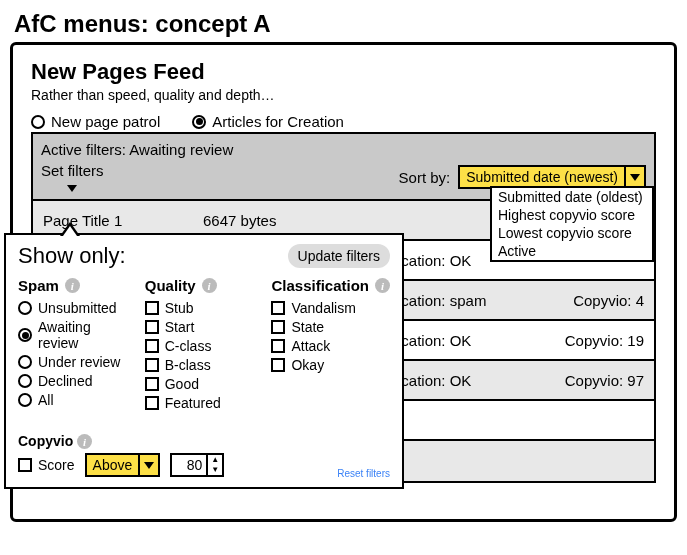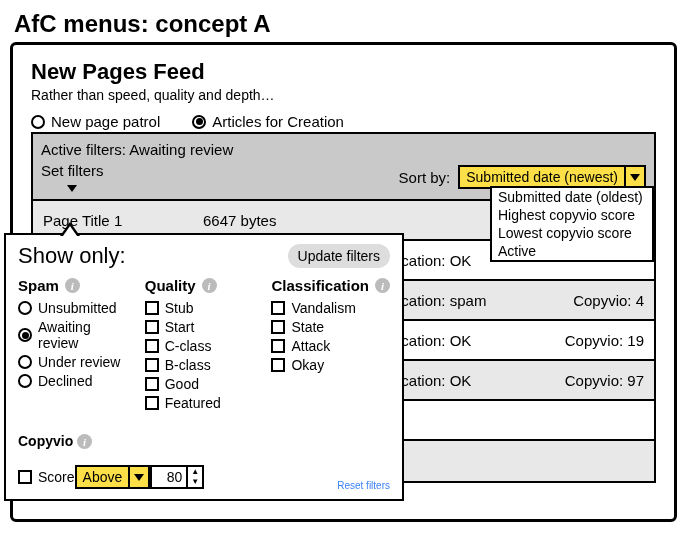--- a/index.html
+++ b/index.html
@@ -233,24 +233,25 @@
     justify-content: center;
     font-family: Georgia, serif;
   }
   .opt {
     display: flex;
     align-items: center;
     gap: 6px;
     margin: 3px 0;
     cursor: pointer;
   }
-  .copyvio-sec h4 { margin-bottom: 16px; }
+  .copyvio-sec h4 { margin-bottom: 4px; }
   .copyvio-row {
     display: flex;
     align-items: center;
+    gap: 10px;
   }
   .num-input {
     display: inline-flex;
     border: 2px solid #000;
     height: 24px;
   }
   .num-input input {
     width: 34px;
     border: none;
     padding: 0 4px;
@@ -400,20 +401,24 @@
           <span class="radio-circle checked"></span>
           <span>Awaiting review</span>
         </div>
       <div class="opt">
           <span class="radio-circle"></span>
           <span>Under review</span>
         </div>
       <div class="opt">
           <span class="radio-circle"></span>
           <span>Declined</span>
+        </div>
+      <div class="opt">
+          <span class="radio-circle"></span>
+          <span>All</span>
         </div>
     </div>
 
     <div class="col">
       <h4>
           <span>Quality</span> 
           <span class="info">i</span>
         </h4>
       <div class="opt">
           <span class="checkbox"></span>

